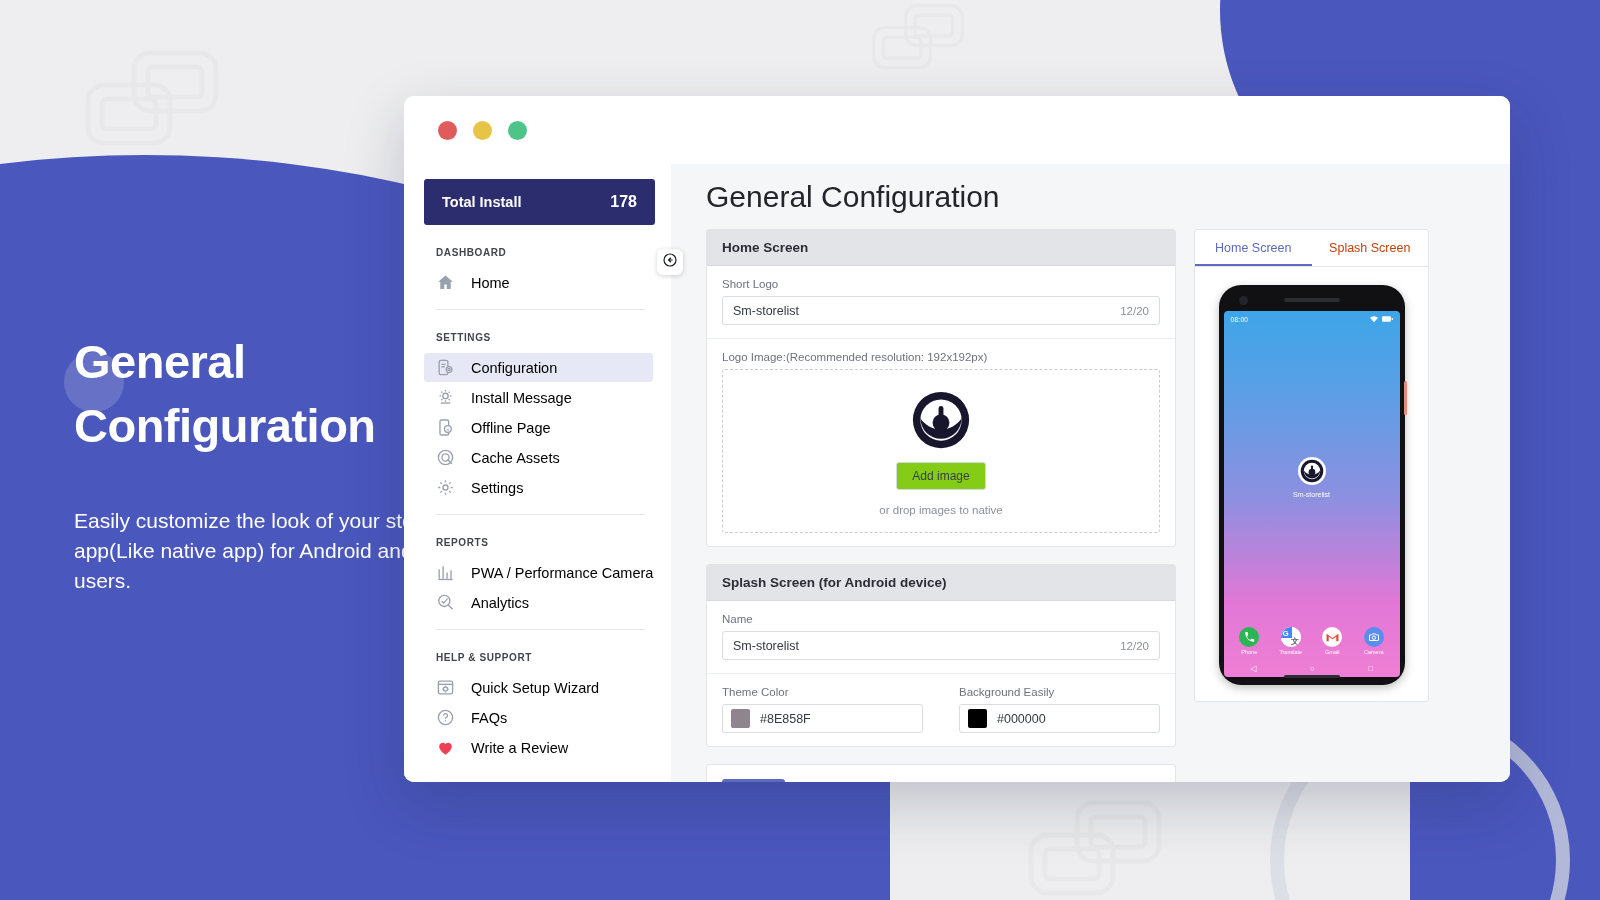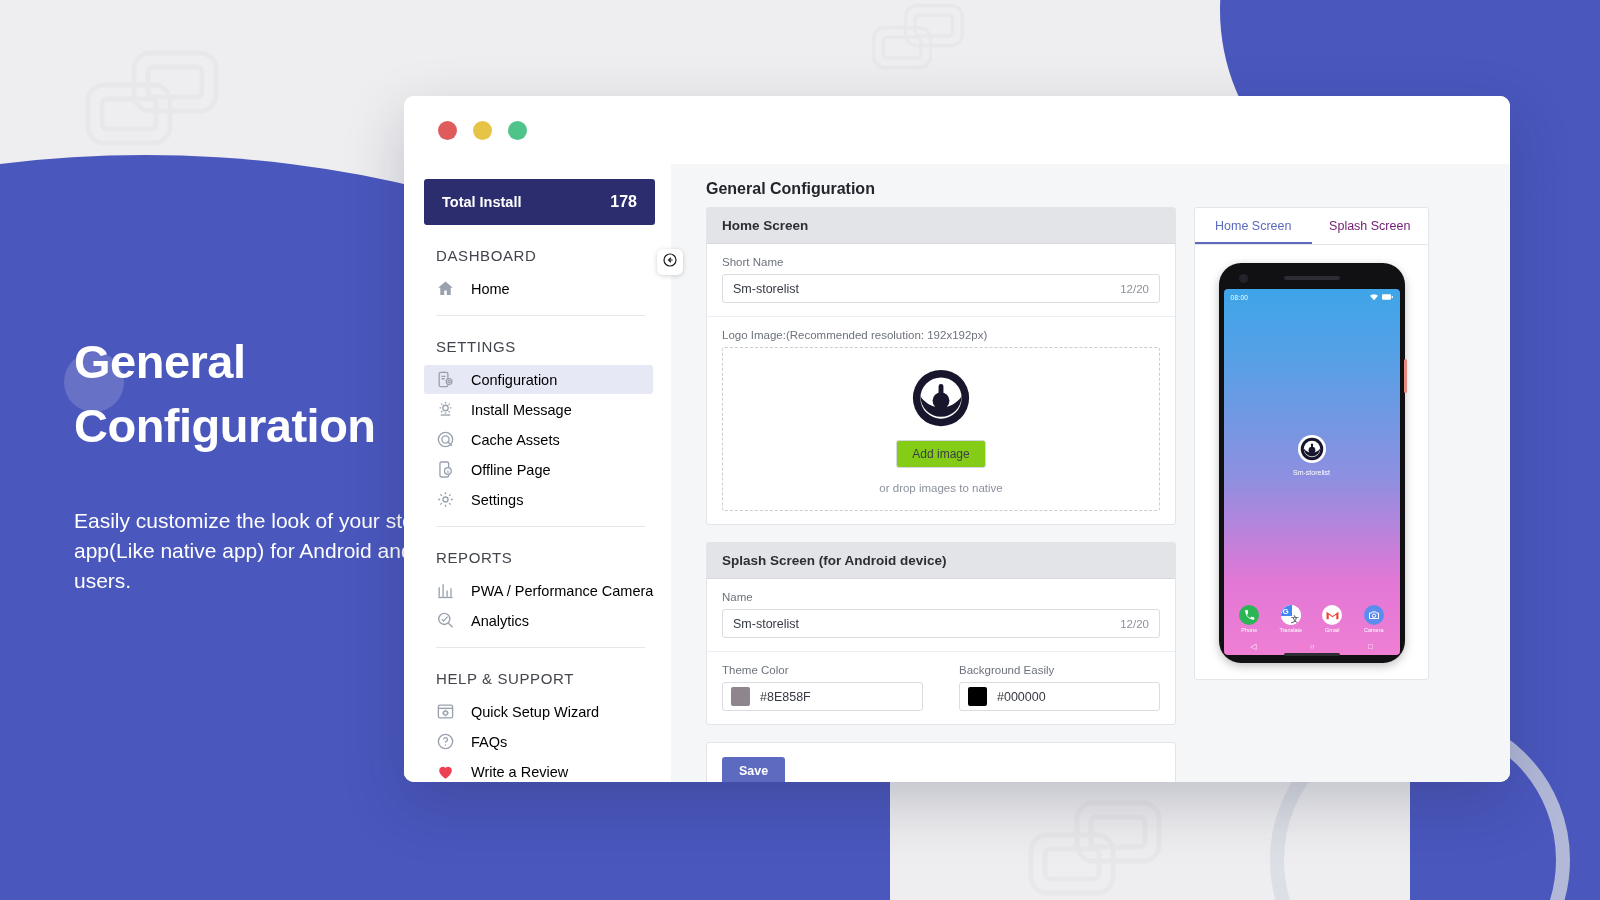--- a/index.html
+++ b/index.html
@@ -80,21 +80,21 @@
   .sb-total {
     margin: 15px 16px 0 20px;
     height: 46px; background: #2b2d6e; border-radius: 3px;
     display: flex; align-items: center; justify-content: space-between;
     padding: 0 18px; color: #fff;
   }
   .sb-total .lbl { font-size: 14.5px; font-weight: bold; }
   .sb-total .cnt { font-size: 16px; font-weight: bold; }
 
   .sb-group { padding: 0 18px 0 20px; }
-  .sb-head { font-size: 15px; letter-spacing: .6px; font-weight: normal; color: #43454d; padding: 22px 0 10px 12px; }
+  .sb-head { font-size: 10px; letter-spacing: .6px; font-weight: bold; color: #43454d; padding: 22px 0 10px 12px; }
   .sb-item {
     display: flex; align-items: center; gap: 16px;
     height: 29px; padding: 0 8px 0 12px; margin-bottom: 1px;
     border-radius: 3px; cursor: pointer;
   }
   .sb-item.active { background: #e7e8f5; }
   .sb-ico { width: 19px; height: 19px; flex: none; color: #9aa1ae; display: flex; align-items: center; justify-content: center; }
   .sb-ico svg { width: 19px; height: 19px; display: block; }
   .sb-lbl { font-size: 14.5px; color: #000000; white-space: nowrap; }
   .sb-div { height: 1px; background: #e6e7ea; margin: 12px 8px 0 12px; }
@@ -102,21 +102,21 @@
   .collapse-btn {
     position: absolute; left: 253px; top: 85px; z-index: 20;
     width: 26px; height: 26px; border-radius: 6px;
     background: #fff; box-shadow: 0 1px 5px rgba(0,0,0,.18);
     display: flex; align-items: center; justify-content: center; cursor: pointer;
   }
   .collapse-btn svg { width: 16px; height: 16px; }
 
   
   .main { flex: 1; padding: 16px 18px 0 35px; min-width: 0; display: flex; flex-direction: column; }
-  .main-title { font-size: 16px; font-weight: bold; color: #22252b; margin-bottom: 9px; }
+  .main-title { font-size: 30px; font-weight: normal; color: #22252b; margin-bottom: 15px; }
   .cols { display: flex; gap: 18px; align-items: flex-start; }
   .col-form { width: 470px; flex: none; }
   .col-prev { width: 235px; flex: none; }
 
   .card { background: #fff; border: 1px solid #e3e5e9; border-radius: 3px; margin-bottom: 17px; }
   .card-hd {
     background: #e2e4e7; padding: 10px 15px;
     font-size: 13.5px; font-weight: bold; color: #2b2e35;
     border-bottom: 1px solid #d7d9de;
   }
@@ -157,21 +157,21 @@
     background: #5c6bc0; color: #fff; border: none; border-radius: 3px;
     padding: 7px 17px; font-size: 12.5px; font-weight: bold; cursor: pointer;
     font-family: "Liberation Sans", sans-serif;
   }
 
   
   .prev-card { background: #fff; border: 1px solid #e3e5e9; border-radius: 3px; overflow: hidden; }
   .prev-tabs { display: flex; border-bottom: 1px solid #e3e5e9; }
   .prev-tab {
     flex: 1; text-align: center; font-size: 12.5px; padding: 11px 0 9px;
-    color: #701a75; cursor: pointer; border-bottom: 2px solid transparent;
+    color: #c2410c; cursor: pointer; border-bottom: 2px solid transparent;
   }
   .prev-tab.active { color: #5c6bc0; border-bottom-color: #5c6bc0; }
   .prev-body { padding: 18px 0 16px; display: flex; justify-content: center; }
 
   .phone {
     width: 186px; height: 400px; background: #111114;
     border-radius: 22px; padding: 5px; position: relative;
     box-shadow: 0 3px 10px rgba(0,0,0,.25);
   }
   .phone::before {
@@ -300,39 +300,39 @@
                   <path d="M12 2.5v2M12 15.5v2M4.5 10h2M17.5 10h2M6.6 4.6l1.4 1.4M16 14l1.4 1.4M17.4 4.6 16 6M8 14l-1.4 1.4"></path>
                 <path d="M6 19h12"></path>
               </svg>
             </span>
             <span class="sb-lbl">Install Message</span>
           </div>
 
           <div class="sb-item">
             <span class="sb-ico">
               <svg viewBox="0 0 24 24" fill="none" stroke="currentColor" stroke-width="1.7">
-                <circle cx="12" cy="12" r="9"></circle>
-                  <circle cx="12" cy="12" r="4.5"></circle>
-                  <path d="M14.5 14.5 20 20"></path>
-              </svg>
-            </span>
-            <span class="sb-lbl">Cache Assets</span>
-          </div>
-
-          <div class="sb-item">
-            <span class="sb-ico">
-              <svg viewBox="0 0 24 24" fill="none" stroke="currentColor" stroke-width="1.7">
                 <rect x="5" y="2.5" width="11" height="19" rx="2"></rect>
                 <circle cx="15" cy="14" r="4.3" fill="#fff"></circle>
                   <path d="M13.4 15.6c.9-.9 2.3-.9 3.2 0" stroke-width="1.3"></path>
                 <circle cx="13.8" cy="12.6" r=".55" fill="currentColor" stroke="none"></circle>
                   <circle cx="16.3" cy="12.6" r=".55" fill="currentColor" stroke="none"></circle>
               </svg>
             </span>
             <span class="sb-lbl">Offline Page</span>
+          </div>
+
+          <div class="sb-item">
+            <span class="sb-ico">
+              <svg viewBox="0 0 24 24" fill="none" stroke="currentColor" stroke-width="1.7">
+                <circle cx="12" cy="12" r="9"></circle>
+                  <circle cx="12" cy="12" r="4.5"></circle>
+                  <path d="M14.5 14.5 20 20"></path>
+              </svg>
+            </span>
+            <span class="sb-lbl">Cache Assets</span>
           </div>
 
           <div class="sb-item">
             <span class="sb-ico">
               <svg viewBox="0 0 24 24" fill="none" stroke="currentColor" stroke-width="1.7">
                 <circle cx="12" cy="12" r="3.2"></circle>
                 <path d="M12 2.8v2.6M12 18.6v2.6M2.8 12h2.6M18.6 12h2.6M5.5 5.5l1.9 1.9M16.6 16.6l1.9 1.9M18.5 5.5l-1.9 1.9M7.4 16.6l-1.9 1.9"></path>
               </svg>
             </span>
             <span class="sb-lbl">Settings</span>
@@ -415,21 +415,21 @@
       <div class="main">
         <div class="main-title">General Configuration</div>
 
         <div class="cols">
 
           <div class="col-form">
 
             <div class="card">
               <div class="card-hd">Home Screen</div>
               <div class="fld">
-                <div class="fld-lbl">Short Name</div>
+                <div class="fld-lbl">Short Logo</div>
                 <div class="inp">
                   <span class="val">Sm-storelist</span>
                   <span class="cnt">12/20</span>
                 </div>
               </div>
               <div class="fld">
                 <div class="fld-lbl">Logo Image:(Recommended resolution: 192x192px)</div>
                 <div class="drop">
                   <div class="logo-mark">
                     <svg viewBox="0 0 64 64">

